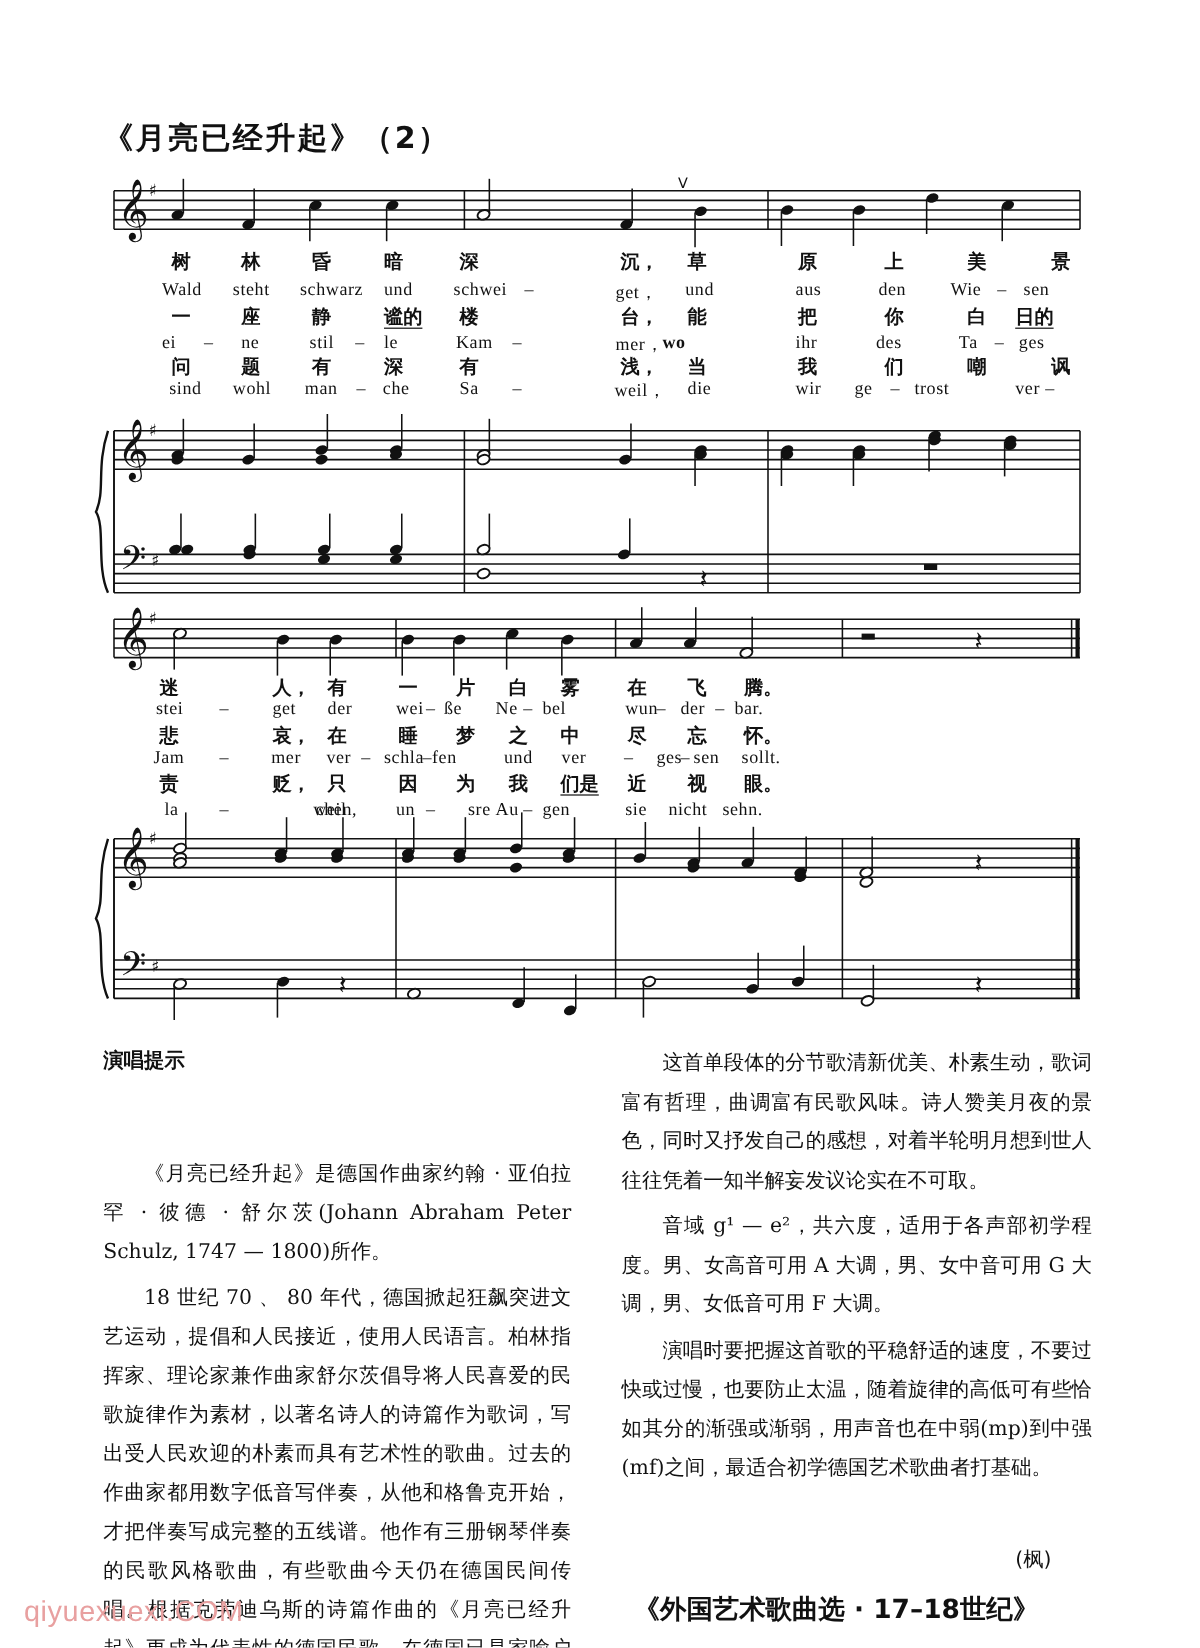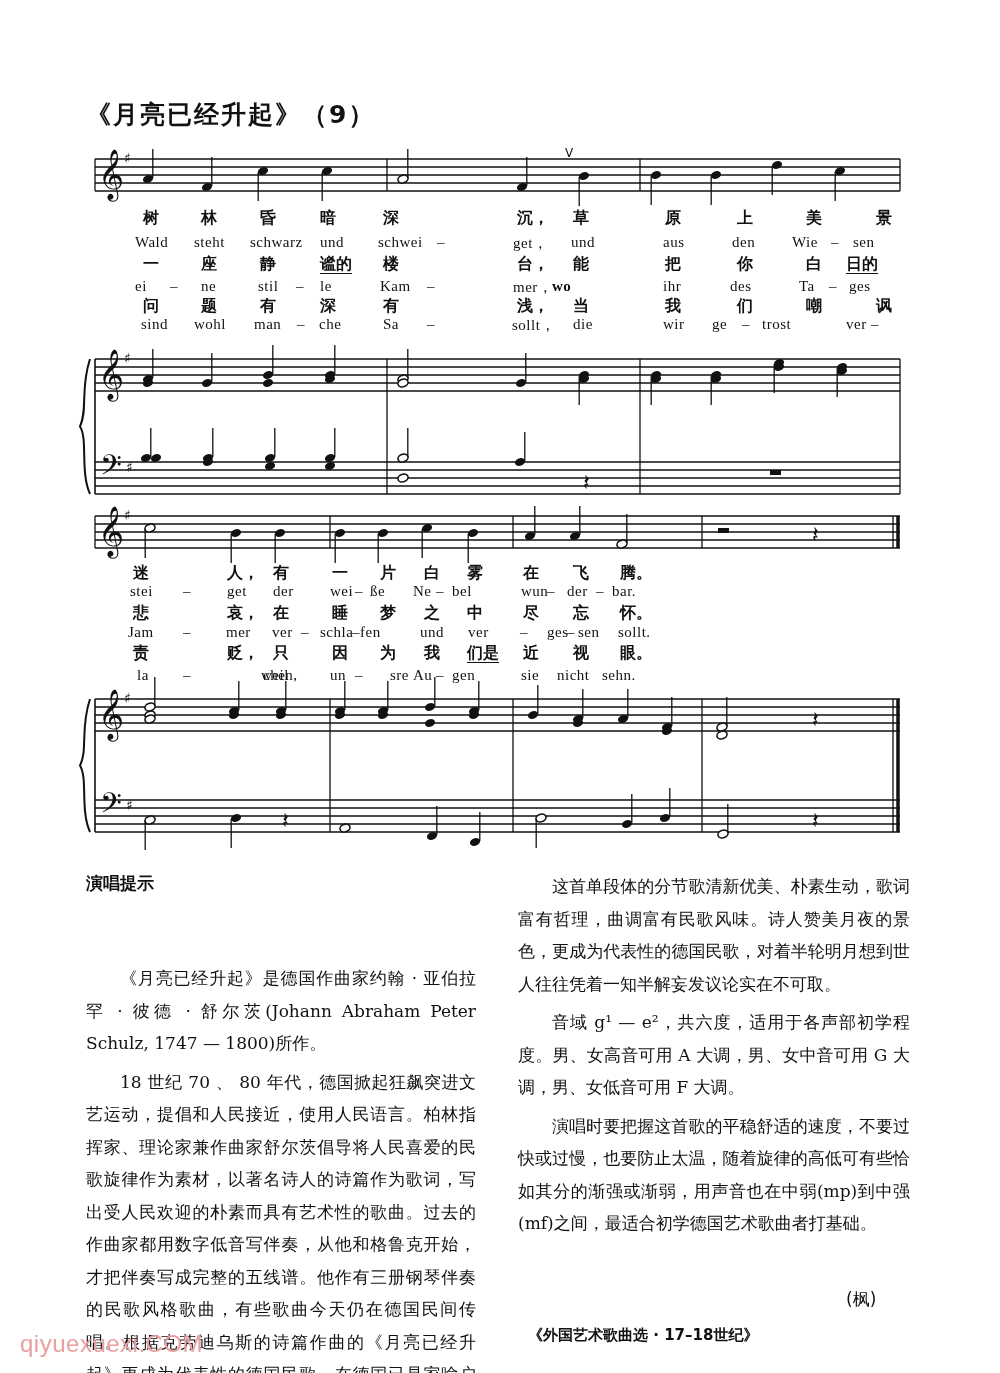--- a/index.html
+++ b/index.html
@@ -8,26 +8,26 @@
   svg.score { position:absolute; left:0; top:0; }
   .lyr { position:absolute; white-space:nowrap; font-size:15px; }
   .lyr.zh { font-family:"DejaVu Sans", sans-serif; font-weight:bold; font-size:16px; }
   .lyr.de { font-family:"Liberation Serif", serif; font-size:15px; letter-spacing:0.5px; }
   .ul { text-decoration: underline; text-underline-offset:4px; }
   .text-col { position:absolute; font-family:"DejaVu Serif", serif; font-size:17px; line-height:32.5px; text-align:justify; }
   .text-col p { margin:0; text-indent:2em; }
   .hint-head { position:absolute; left:86px; top:872px; font-family:"DejaVu Sans", sans-serif; font-weight:bold; font-size:17px; }
   .sign { position:absolute; left:846px; top:1288px; font-family:"DejaVu Sans", sans-serif; font-size:17px; }
   .watermark { position:absolute; left:20px; top:1330px; font-family:"Liberation Sans", sans-serif; font-size:24px; color:#e8a0a0; letter-spacing:0.5px; }
-  .book { position:absolute; left:528px; top:1326px; font-family:"DejaVu Sans", sans-serif; font-weight:bold; font-size:15px; }
+  .book { position:absolute; left:528px; top:1326px; font-family:"DejaVu Sans", sans-serif; font-weight:bold; font-size:22px; }
 </style>
 </head>
 <body>
 
-<div class="title">《月亮已经升起》（9）</div>
+<div class="title">《月亮已经升起》（2）</div>
 
 <svg class="score" width="1000" height="870" xmlns="http://www.w3.org/2000/svg">
   <g id="staves" stroke="#111" stroke-width="1.3" fill="none">
       <line x1="95" x2="900" y1="159" y2="159"></line>
       <line x1="95" x2="900" y1="167" y2="167"></line>
       <line x1="95" x2="900" y1="175" y2="175"></line>
       <line x1="95" x2="900" y1="183" y2="183"></line>
       <line x1="95" x2="900" y1="191" y2="191"></line>
       <line x1="95" x2="900" y1="359" y2="359"></line>
       <line x1="95" x2="900" y1="367" y2="367"></line>
@@ -316,21 +316,21 @@
       <span class="lyr zh" style="left: 876px; top: 296px;">讽</span>
     </div>
   <div id="s1d3">
       <span class="lyr de" style="left: 141px; top: 316px;">sind</span>
       <span class="lyr de" style="left: 194px; top: 316px;">wohl</span>
       <span class="lyr de" style="left: 254px; top: 316px;">man</span>
       <span class="lyr de" style="left: 297px; top: 316px;">–</span>
       <span class="lyr de" style="left: 319px; top: 316px;">che</span>
       <span class="lyr de" style="left: 383px; top: 316px;">Sa</span>
       <span class="lyr de" style="left: 427px; top: 316px;">–</span>
-      <span class="lyr de" style="left: 512px; top: 316px;">sollt，</span>
+      <span class="lyr de" style="left: 512px; top: 316px;">weil，</span>
       <span class="lyr de" style="left: 573px; top: 316px;">die</span>
       <span class="lyr de" style="left: 663px; top: 316px;">wir</span>
       <span class="lyr de" style="left: 712px; top: 316px;">ge</span>
       <span class="lyr de" style="left: 742px; top: 316px;">–</span>
       <span class="lyr de" style="left: 762px; top: 316px;">trost</span>
       <span class="lyr de" style="left: 846px; top: 316px;">ver</span>
       <span class="lyr de" style="left: 871px; top: 316px;">–</span>
     </div>
 </div>
 <div>
@@ -422,20 +422,20 @@
 </div>
 
 <div class="hint-head">演唱提示</div>
 
 <div class="text-col" style="left:86px; top:946px; width:390px;margin-top:16px;">
   <p>《月亮已经升起》是德国作曲家约翰 · 亚伯拉罕 · 彼德 · 舒尔茨(Johann Abraham Peter Schulz, 1747 — 1800)所作。</p>
   <p style="margin-top:6px;">18 世纪 70 、 80 年代，德国掀起狂飙突进文艺运动，提倡和人民接近，使用人民语言。柏林指挥家、理论家兼作曲家舒尔茨倡导将人民喜爱的民歌旋律作为素材，以著名诗人的诗篇作为歌词，写出受人民欢迎的朴素而具有艺术性的歌曲。过去的作曲家都用数字低音写伴奏，从他和格鲁克开始，才把伴奏写成完整的五线谱。他作有三册钢琴伴奏的民歌风格歌曲，有些歌曲今天仍在德国民间传唱。根据克劳迪乌斯的诗篇作曲的《月亮已经升起》更成为代表性的德国民歌，在德国已是家喻户晓。</p>
 </div>
 
 <div class="text-col" style="left:518px; top:870px; width:392px;">
-  <p>这首单段体的分节歌清新优美、朴素生动，歌词富有哲理，曲调富有民歌风味。诗人赞美月夜的景色，更成为代表性的德国民歌，对着半轮明月想到世人往往凭着一知半解妄发议论实在不可取。</p>
+  <p>这首单段体的分节歌清新优美、朴素生动，歌词富有哲理，曲调富有民歌风味。诗人赞美月夜的景色，同时又抒发自己的感想，对着半轮明月想到世人往往凭着一知半解妄发议论实在不可取。</p>
   <p style="margin-top:6px;">音域 g¹ — e²，共六度，适用于各声部初学程度。男、女高音可用 A 大调，男、女中音可用 G 大调，男、女低音可用 F 大调。</p>
   <p style="margin-top:6px;">演唱时要把握这首歌的平稳舒适的速度，不要过快或过慢，也要防止太温，随着旋律的高低可有些恰如其分的渐强或渐弱，用声音也在中弱(mp)到中强(mf)之间，最适合初学德国艺术歌曲者打基础。</p>
 </div>
 
 <div class="sign">(枫)</div>
 <div class="watermark">qiyuexuexi.COM</div>
 <div class="book">《外国艺术歌曲选 · 17–18世纪》</div>
 
 </body></html>

